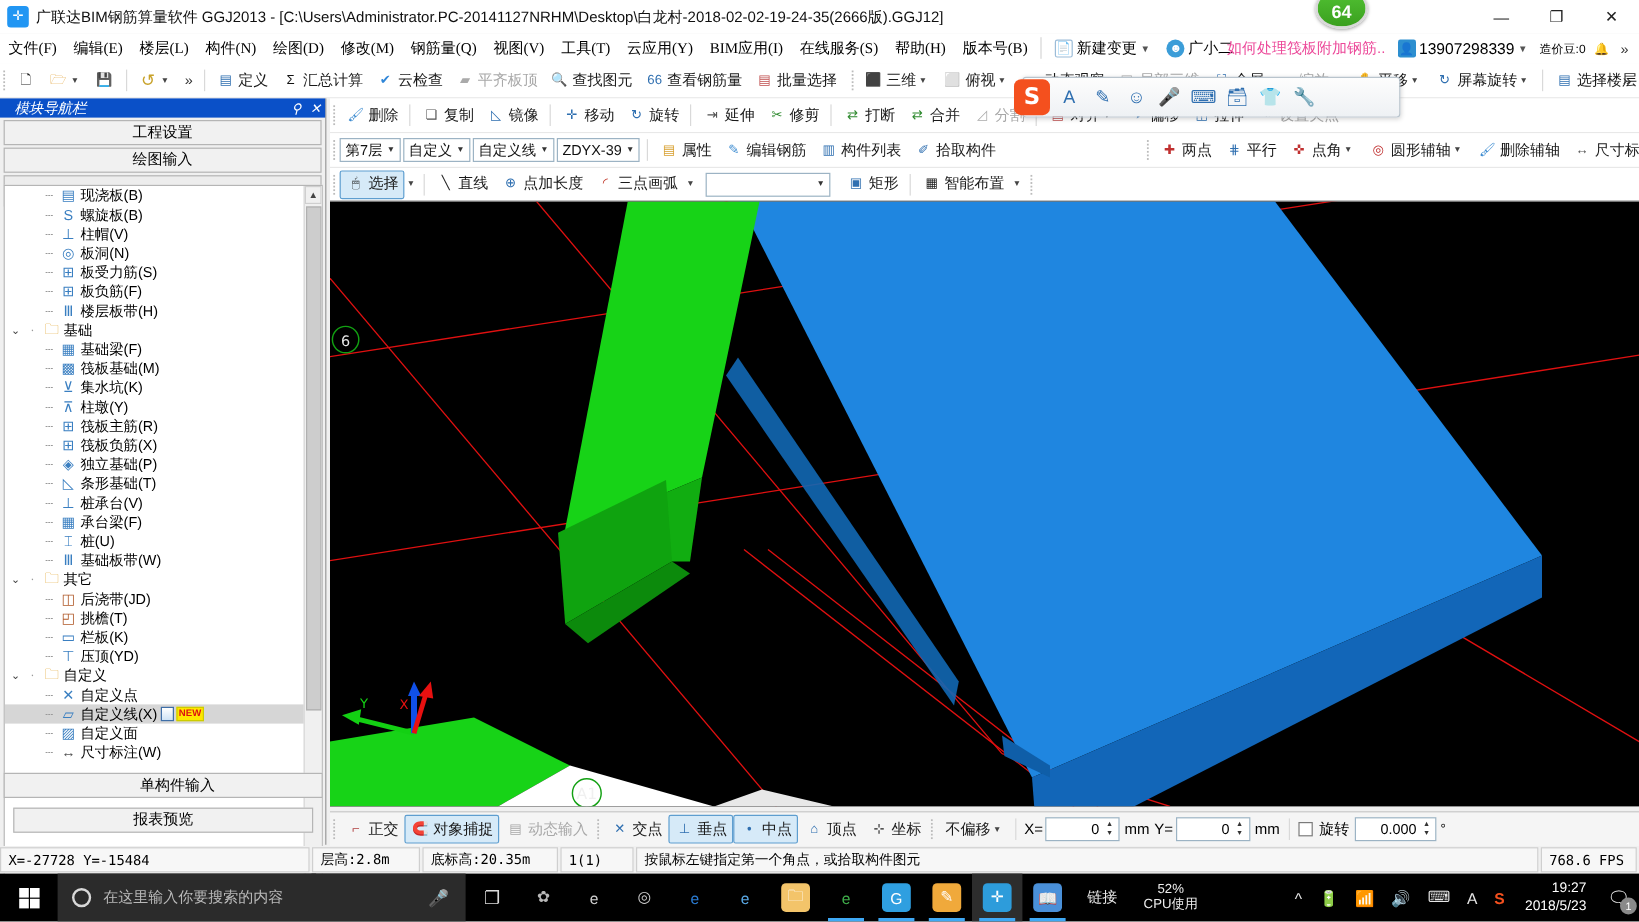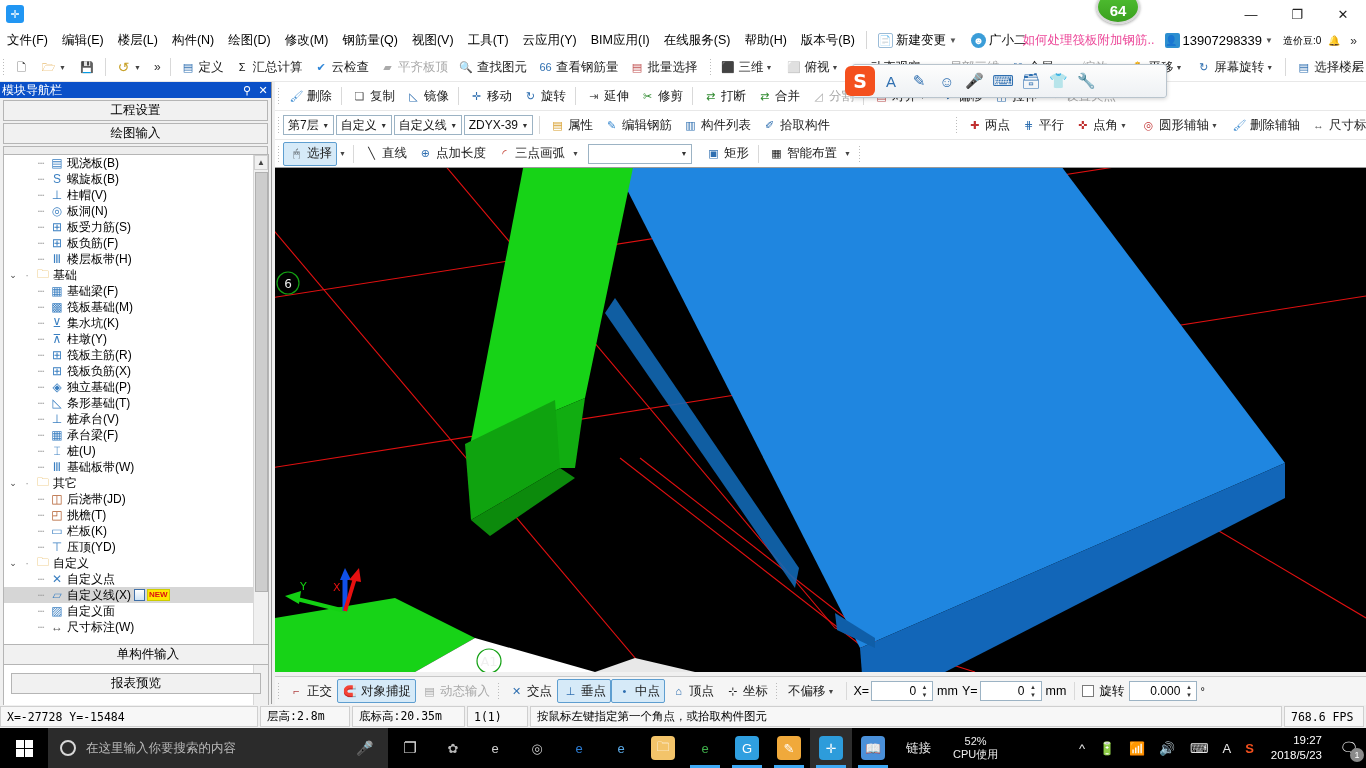--- a/index.html
+++ b/index.html
@@ -102,22 +102,23 @@
   .combo .cbtxt { flex: 1; white-space: nowrap; overflow: hidden; }
   .combo .cbarrow { width: 14px; text-align: center; font-size: 7px; color: #333; }
 
   
   .leftpanel {
     position: absolute; left: 0; top: 82px; width: 272px; height: 622px;
     background: #f0f0f0; border-right: 1px solid #9a9a9a;
   }
   .panel-title {
     height: 16px; background: #0a50c8; color: #fff; font-size: 12px;
-    display: flex; align-items: center; padding-left: 2px;
+    display: flex; align-items: center; padding-left: 12px;
     font-family: "Liberation Sans", sans-serif;
+    font-style: italic;
   }
   .panel-title .t { flex: 1; }
   .panel-title .pin, .panel-title .x { width: 16px; text-align: center; font-size: 11px; }
   .panel-btn {
     height: 21px; margin: 2px 3px; background: #f1f1f1; border: 1px solid #b5b5b5;
     display: flex; align-items: center; justify-content: center;
     font-size: 12.5px; color: #000;
   }
   .plusminus {
     height: 26px; margin: 2px 3px; background: #ededed; border: 1px solid #b5b5b5;
@@ -236,30 +237,31 @@
     font-family: "DejaVu Sans", sans-serif;
   }
 </style>
 </head>
 <body>
 
 <div id="app">
 
   <div class="titlebar">
     <div class="app-icon">✛</div>
+    <div class="title-text">广联达BIM钢筋算量软件 GGJ2013 - [C:\Users\Administrator.PC-20141127NRHM\Desktop\白龙村-2018-02-02-19-24-35(2666版).GGJ12]</div>
     <div class="win-btns">
       <div class="win-btn">—</div>
       <div class="win-btn">❐</div>
       <div class="win-btn close">✕</div>
     </div>
     <div class="score-badge">64</div>
   </div>
 
   <div class="menubar">
-    <div id="menu-items" style="display:flex;align-items:flex-start;">
+    <div id="menu-items" style="display:flex;align-items:flex-start;font-family:Liberation Serif, serif;">
         <div class="menu-item">文件(F)</div>
         <div class="menu-item">编辑(E)</div>
         <div class="menu-item">楼层(L)</div>
         <div class="menu-item">构件(N)</div>
         <div class="menu-item">绘图(D)</div>
         <div class="menu-item">修改(M)</div>
         <div class="menu-item">钢筋量(Q)</div>
         <div class="menu-item">视图(V)</div>
         <div class="menu-item">工具(T)</div>
         <div class="menu-item">云应用(Y)</div>

